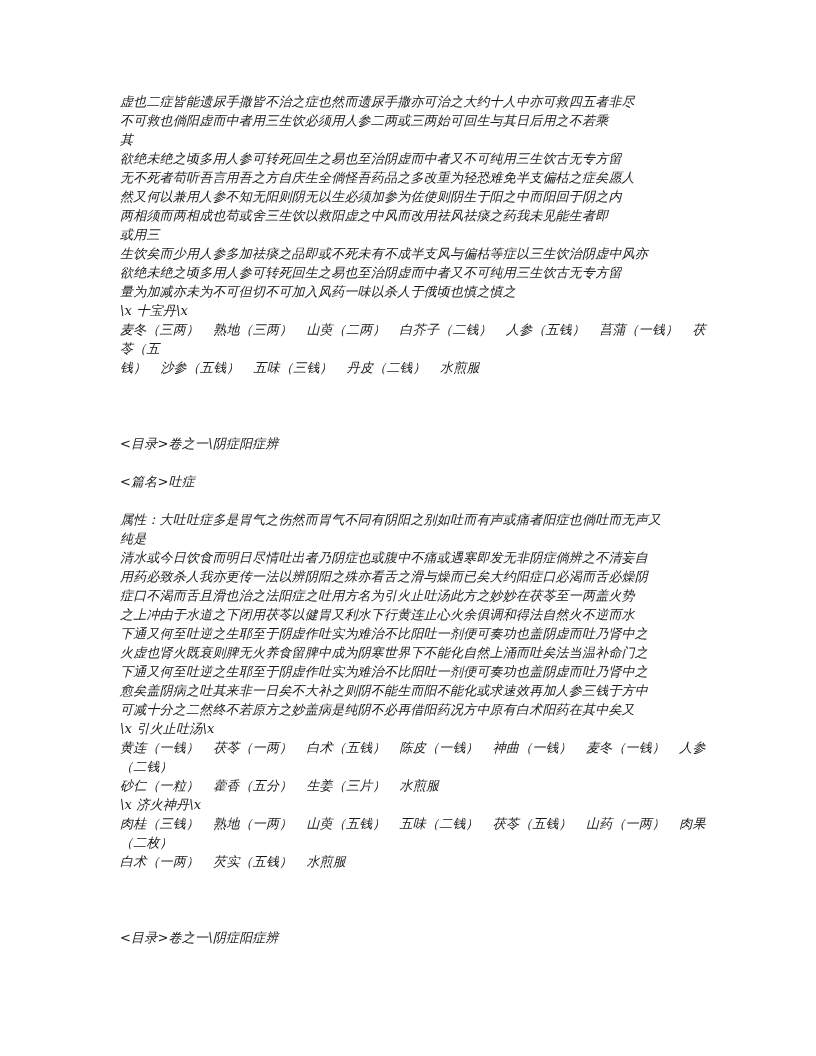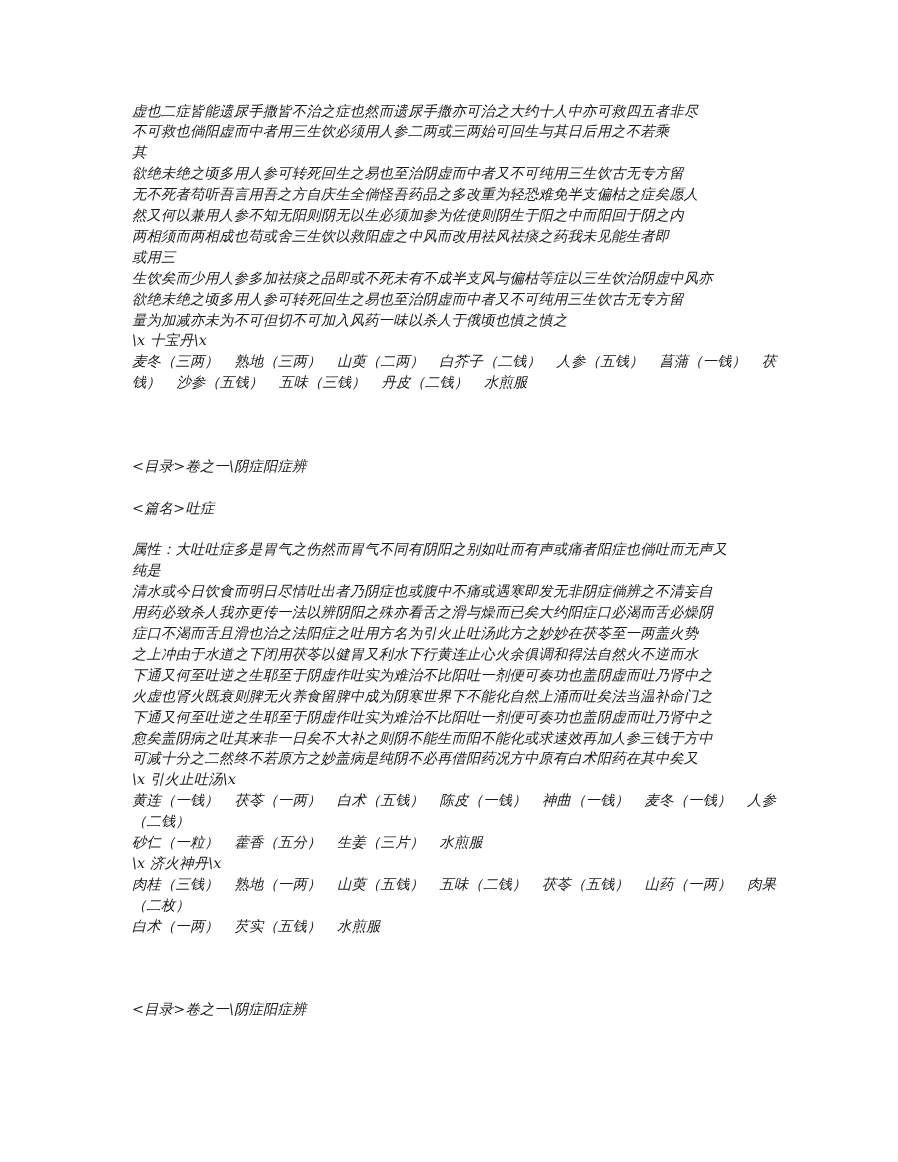--- a/index.html
+++ b/index.html
@@ -28,20 +28,23 @@
     <div class="line">或用三</div>
     <div class="line">生饮矣而少用人参多加祛痰之品即或不死未有不成半支风与偏枯等症以三生饮治阴虚中风亦</div>
     <div class="line">欲绝未绝之顷多用人参可转死回生之易也至治阴虚而中者又不可纯用三生饮古无专方留</div>
     <div class="line">量为加减亦未为不可但切不可加入风药一味以杀人于俄顷也慎之慎之</div>
   </div>
 
   <div>
     <div class="line">\x 十宝丹\x</div>
     <div class="line">
       <span class="ing">麦冬（三两）</span><span class="ing">熟地（三两）</span><span class="ing">山萸（二两）</span><span class="ing">白芥子（二钱）</span><span class="ing">人参（五钱）</span><span class="ing">菖蒲（一钱）</span><span class="ing">茯</span>
+    </div>
+    <div class="line">
+      <span class="ing">苓（五</span>
     </div>
     <div class="line">
       <span class="ing">钱）</span><span class="ing">沙参（五钱）</span><span class="ing">五味（三钱）</span><span class="ing">丹皮（二钱）</span><span class="ing">水煎服</span>
     </div>
   </div>
 
   <div class="gap-big"></div>
 
   <div class="line">&lt;目录&gt;卷之一\阴症阳症辨</div>
   <div class="gap"></div>

